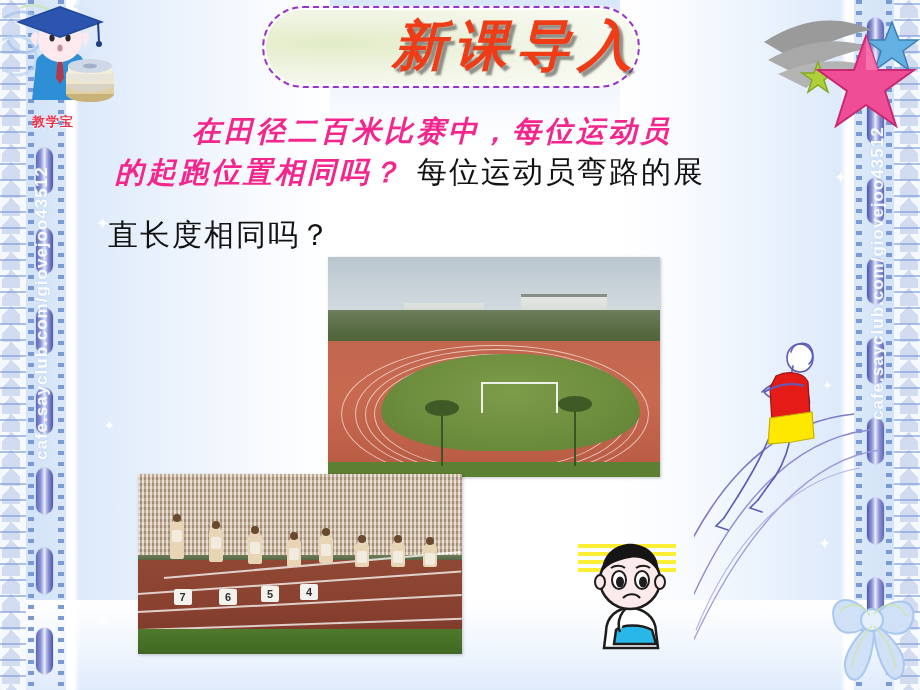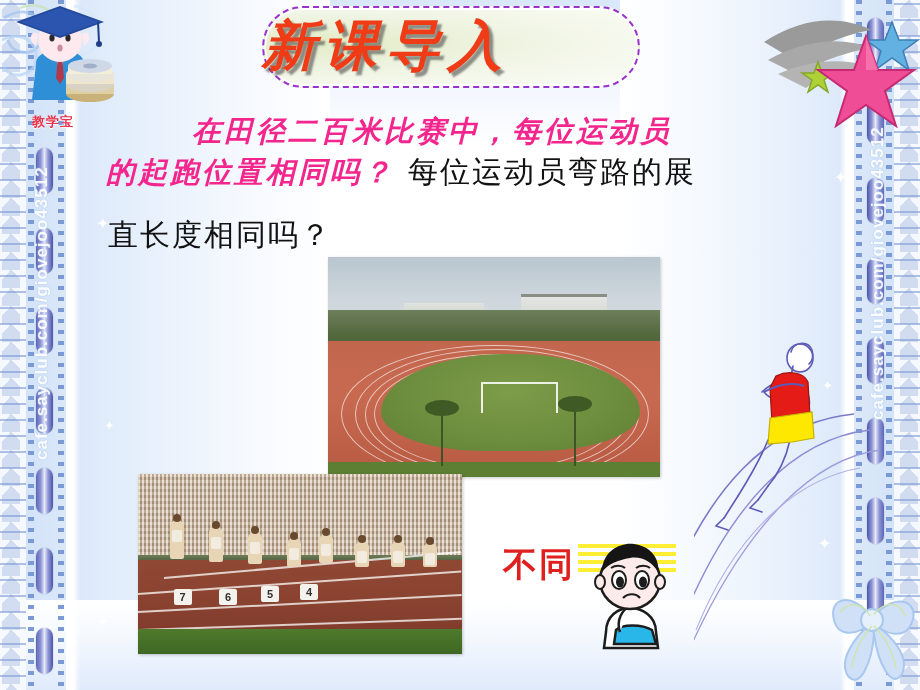--- a/index.html
+++ b/index.html
@@ -177,21 +177,21 @@
     background: radial-gradient(ellipse at 18% 45%, #e2ecc6 0%, #eef3e0 38%, #f4f7ea 62%, #fbfdf6 100%);
     border: 2px dashed #9a33cc;
     box-sizing: border-box;
     box-shadow: 0 0 0 2px #ffffff inset;
   }
   .title-text {
     position: absolute;
     left: 262px; top: 4px;
     width: 378px; height: 82px;
     line-height: 82px;
-    text-align: left;
+    text-align: right;
     font-family: "DejaVu Serif", serif;
     font-size: 54px;
     font-weight: bold;
     font-style: italic;
     color: #f03c16;
     letter-spacing: 8px;
     text-shadow: 4px 4px 2px rgba(60,60,60,.55);
     white-space: nowrap;
   }
 
@@ -208,21 +208,21 @@
     color: #f4258c;
     letter-spacing: 3px;
   }
   .q-black {
     font-family: "DejaVu Serif", serif;
     font-size: 30px;
     color: #121212;
     letter-spacing: 2px;
   }
   #q-line1 { left: 192px; top: 112px; }
-  #q-line2 { left: 106px; top: 152px; text-align: right; }
+  #q-line2 { left: 115px; top: 152px; text-align: right; }
   #q-line2b { margin-left: 14px; }
   #q-line3 { left: 108px; top: 215px; }
 
   
   .photo {
     position: absolute;
     overflow: hidden;
     border: 0;
   }
   #photo-stadium {
@@ -575,21 +575,20 @@
       <path d="M64 170 L56 178 L68 182"></path>
     </g>
 
     <path d="M82 46 C94 40 110 42 114 52 L116 86 L78 94 L76 58 Z" fill="#e41b17" stroke="#9c1410" stroke-width="1.2"></path>
 
     <path d="M76 88 L118 82 L120 108 L98 112 L74 114 Z" fill="#ffe800" stroke="#c4b100" stroke-width="1.2"></path>
 
     <path d="M70 62 C84 54 100 52 110 56" stroke="#5d5bb8" stroke-width="2" fill="none"></path>
   </svg>
 
-  <div class="answer-text">不同</div>
 
   <svg id="kid-figure" viewBox="0 0 104 118">
 
     <g stroke="#ffee33" stroke-width="4">
       <line x1="-6" y1="10" x2="98" y2="10"></line>
       <line x1="-6" y1="18" x2="98" y2="18"></line>
       <line x1="-6" y1="26" x2="98" y2="26"></line>
       <line x1="-6" y1="34" x2="98" y2="34"></line>
     </g>
 

